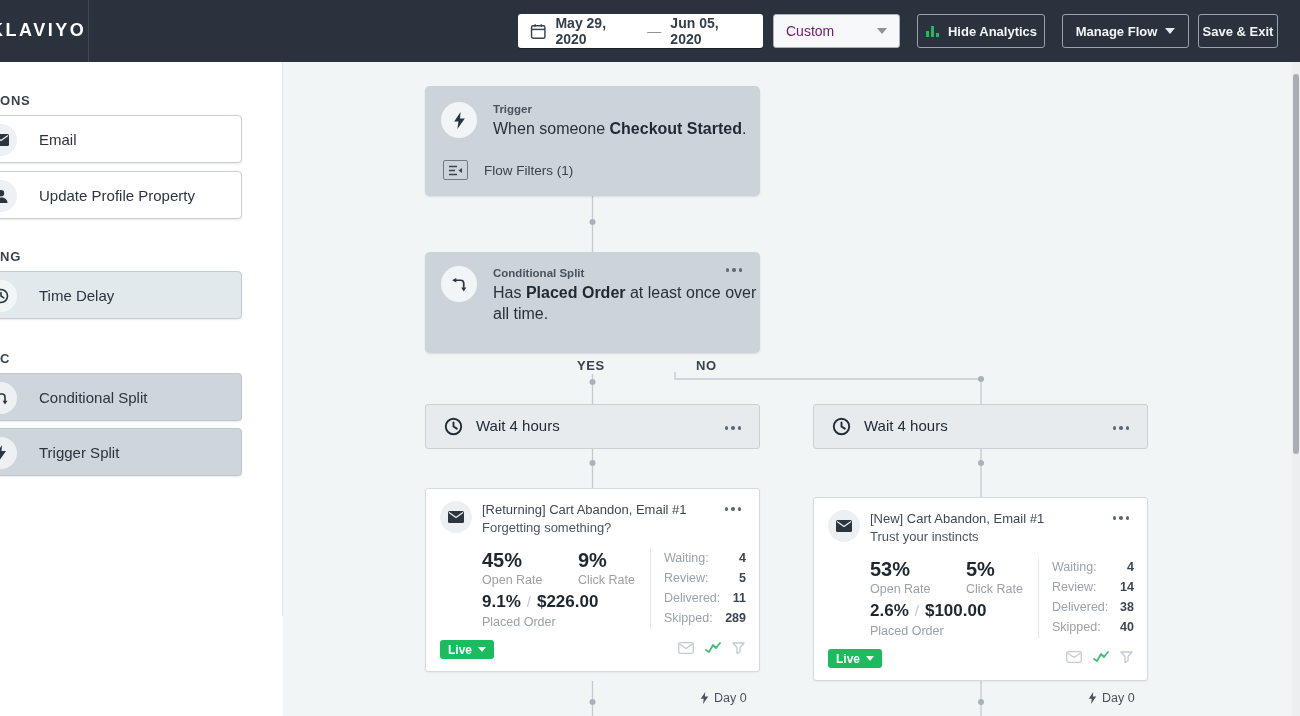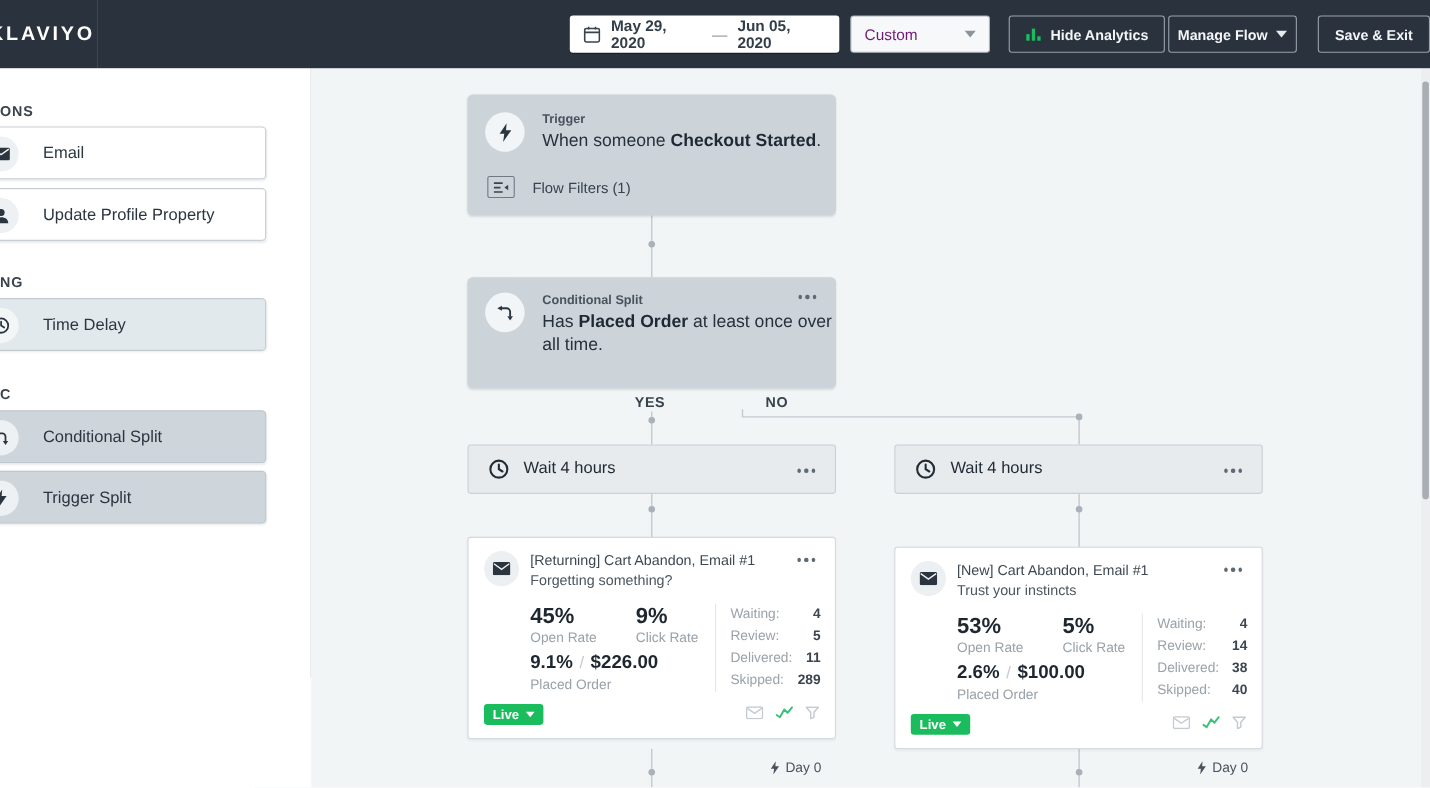--- a/index.html
+++ b/index.html
@@ -22,23 +22,23 @@
   .datebox .sep { color:#8b949d; font-weight:400; }
   .selectbox { position:absolute; left:773px; top:14px; width:127px; height:34px; background:#f6f8f9;
                border:1px solid #aab3bb; border-radius:3px; display:flex; align-items:center;
                justify-content:space-between; padding:0 12px; font-size:14px; color:#701a75; }
   .caret-g { width:0; height:0; border-left:5px solid transparent; border-right:5px solid transparent;
              border-top:6px solid #8a949d; }
   .hdr-btn { position:absolute; top:14px; height:34px; border:1px solid #99a2ac; border-radius:3px;
              background:transparent; color:#f3f5f7; font-size:13px; font-weight:600;
              display:flex; align-items:center; justify-content:center; gap:8px; cursor:pointer;
              font-family:inherit; }
-  .btn-analytics { left:917px; width:142px; }
-  .btn-manage { left:1062px; width:117px; }
-  .btn-save { left:1198px; width:102px; }
+  .btn-analytics { left:917px; width:128px; }
+  .btn-manage { left:1062px; width:127px; }
+  .btn-save { left:1198px; width:80px; }
 
   
   .sidebar { position:absolute; left:0; top:62px; width:283px; height:554px; background:#fff;
              border-right:1px solid #e2e6e9; z-index:20; overflow:hidden;padding-left:28px; }
   .sb-heading { position:absolute; left:0; font-size:13px; font-weight:700; color:#3a434d;
                 letter-spacing:.8px; }
   .sb-card { position:absolute; left:-40px; width:282px; height:48px; background:#fff;
              border:1px solid #c9ced4; border-radius:4px; box-shadow:0 1px 2px rgba(40,50,60,.10);
              display:flex; align-items:center; cursor:grab; }
   .sb-card .sb-ic { position:absolute; left:24px; top:8px; width:32px; height:32px; border-radius:50%;

